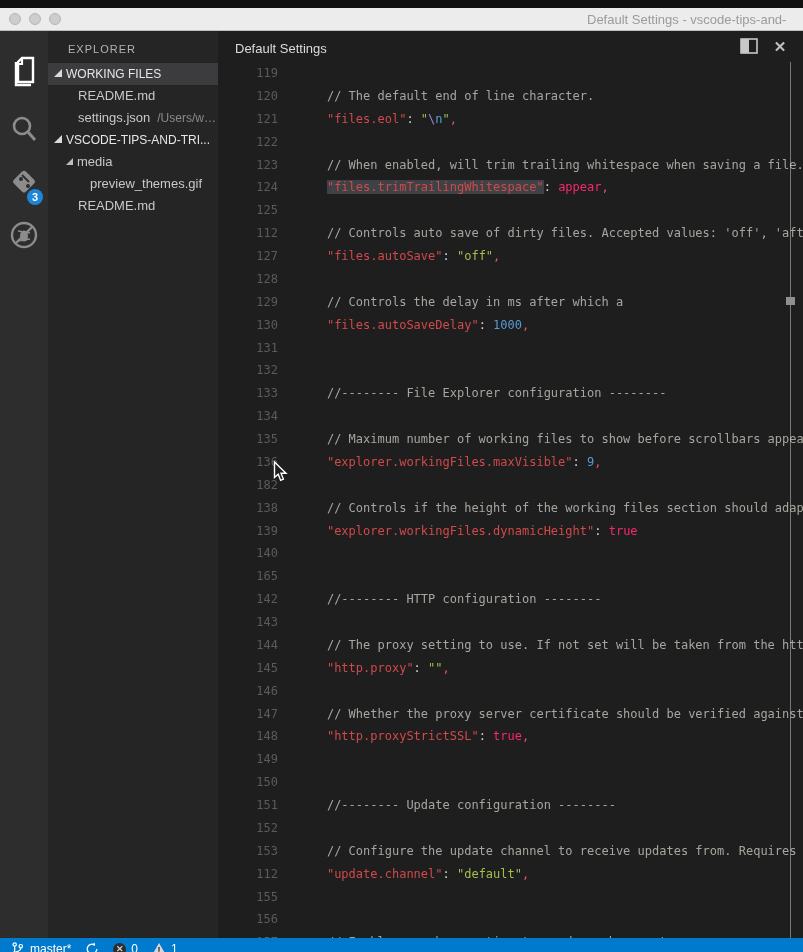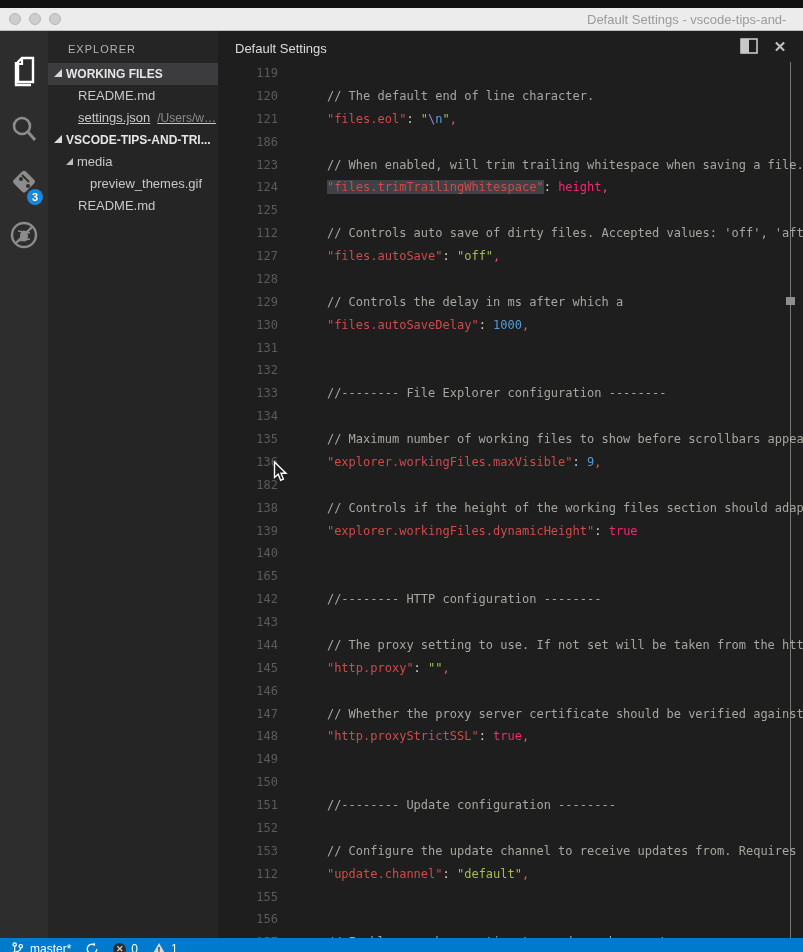--- a/index.html
+++ b/index.html
@@ -22,21 +22,21 @@
   .ab-item{position:absolute;left:0;width:48px;height:52px;cursor:pointer;}
   .ab-item svg{position:absolute;left:50%;top:50%;transform:translate(-50%,-50%);}
   .ab-badge{position:absolute;right:5px;bottom:2px;min-width:16px;height:16px;border-radius:8px;
             background:#1D86D8;color:#fff;font-size:11px;line-height:16px;text-align:center;font-weight:bold;}
 
   
   .sidebar{position:absolute;top:0;left:48px;width:170px;bottom:0;background:#252526;color:#C8C8C8;}
   .sb-title{position:absolute;top:12px;left:20px;font-size:11px;letter-spacing:1px;color:#B3B3B3;}
   .sb-rows{position:absolute;top:32px;left:0;right:0;}
   .sb-row{position:relative;height:22px;line-height:22px;font-size:13px;white-space:nowrap;overflow:hidden;cursor:pointer;}
-  .sb-row.header{font-weight:bold;font-size:12px;color:#E6E6E6;}
+  .sb-row.header{font-weight:normal;font-size:12px;color:#E6E6E6;}
   .sb-row.header.hl{background:#3C3C3E;}
   .tri{display:inline-block;width:8px;height:8px;background:#DADADA;
        clip-path:polygon(100% 0,100% 100%,0 100%);margin-right:4px;vertical-align:1px;}
   .tri.small{width:7px;height:7px;background:#BDBDBD;}
   .sb-hint{color:#8A8A8A;font-size:12px;margin-left:7px;font-weight:normal;}
 
   
   .editor{position:absolute;top:0;left:218px;right:0;bottom:0;background:#1E1E1E;overflow:hidden;}
   .ed-header{position:absolute;top:0;left:0;right:0;height:31px;}
   .ed-title{position:absolute;left:17px;top:10px;font-size:13px;color:#DCDCDC;}
@@ -120,21 +120,21 @@
           <line x1="7.5" y1="24.5" x2="24.5" y2="7.5" stroke="#8C8C8C" stroke-width="2.4"></line>
         </svg>
       </div>
     </div>
 
     <div class="sidebar">
       <div class="sb-title">EXPLORER</div>
       <div class="sb-rows">
           <div class="sb-row header hl" style="padding-left: 6px;"><span class="tri"></span><span>WORKING FILES</span></div>
           <div class="sb-row" style="padding-left: 18px;"><span style="display: inline-block; width: 12px;"></span><span>README.md</span></div>
-          <div class="sb-row" style="padding-left: 18px; text-decoration: underline;"><span style="display: inline-block; width: 12px;"></span><span>settings.json</span><span class="sb-hint">/Users/w…</span></div>
+          <div class="sb-row" style="padding-left: 18px;"><span style="display: inline-block; width: 12px;"></span><span>settings.json</span><span class="sb-hint">/Users/w…</span></div>
           <div class="sb-row header" style="padding-left: 6px;"><span class="tri"></span><span>VSCODE-TIPS-AND-TRI...</span></div>
           <div class="sb-row" style="padding-left: 18px;"><span class="tri small"></span><span>media</span></div>
           <div class="sb-row" style="padding-left: 30px;"><span style="display: inline-block; width: 12px;"></span><span>preview_themes.gif</span></div>
           <div class="sb-row" style="padding-left: 18px;"><span style="display: inline-block; width: 12px;"></span><span>README.md</span></div>
         </div>
     </div>
 
     <div class="editor">
       <div class="ed-header">
         <div class="ed-title">Default Settings</div>
@@ -147,23 +147,23 @@
           </div>
           <div class="ed-btn close-x">
             <span>✕</span>
           </div>
         </div>
       </div>
       <div class="lines">
           <div class="code-row"><span class="ln">119</span><span class="cl"></span></div>
           <div class="code-row"><span class="ln">120</span><span class="cl"><span class="tk-t">    </span><span class="tk-c">// The default end of line character.</span></span></div>
           <div class="code-row"><span class="ln">121</span><span class="cl"><span class="tk-t">    </span><span class="tk-k">"files.eol"</span><span class="tk-p">:</span><span class="tk-t"> </span><span class="tk-s">"</span><span class="tk-e">\</span><span class="tk-e2">n</span><span class="tk-s">"</span><span class="tk-cm">,</span></span></div>
-          <div class="code-row"><span class="ln">186</span><span class="cl"></span></div>
+          <div class="code-row"><span class="ln">122</span><span class="cl"></span></div>
           <div class="code-row"><span class="ln">123</span><span class="cl"><span class="tk-t">    </span><span class="tk-c">// When enabled, will trim trailing whitespace when saving a file.</span></span></div>
-          <div class="code-row"><span class="ln">124</span><span class="cl"><span class="tk-t">    </span><span class="tk-kh">"files.trimTrailingWhitespace"</span><span class="tk-p">:</span><span class="tk-t"> </span><span class="tk-b">height</span><span class="tk-cm">,</span></span></div>
+          <div class="code-row"><span class="ln">124</span><span class="cl"><span class="tk-t">    </span><span class="tk-kh">"files.trimTrailingWhitespace"</span><span class="tk-p">:</span><span class="tk-t"> </span><span class="tk-b">appear</span><span class="tk-cm">,</span></span></div>
           <div class="code-row"><span class="ln">125</span><span class="cl"></span></div>
           <div class="code-row"><span class="ln">112</span><span class="cl"><span class="tk-t">    </span><span class="tk-c">// Controls auto save of dirty files. Accepted values: 'off', 'afterDelay', 'onFocusChange'.</span></span></div>
           <div class="code-row"><span class="ln">127</span><span class="cl"><span class="tk-t">    </span><span class="tk-k">"files.autoSave"</span><span class="tk-p">:</span><span class="tk-t"> </span><span class="tk-s">"off"</span><span class="tk-cm">,</span></span></div>
           <div class="code-row"><span class="ln">128</span><span class="cl"></span></div>
           <div class="code-row"><span class="ln">129</span><span class="cl"><span class="tk-t">    </span><span class="tk-c">// Controls the delay in ms after which a</span></span></div>
           <div class="code-row"><span class="ln">130</span><span class="cl"><span class="tk-t">    </span><span class="tk-k">"files.autoSaveDelay"</span><span class="tk-p">:</span><span class="tk-t"> </span><span class="tk-n">1000</span><span class="tk-cm">,</span></span></div>
           <div class="code-row"><span class="ln">131</span><span class="cl"></span></div>
           <div class="code-row"><span class="ln">132</span><span class="cl"></span></div>
           <div class="code-row"><span class="ln">133</span><span class="cl"><span class="tk-t">    </span><span class="tk-c">//-------- File Explorer configuration --------</span></span></div>
           <div class="code-row"><span class="ln">134</span><span class="cl"></span></div>

